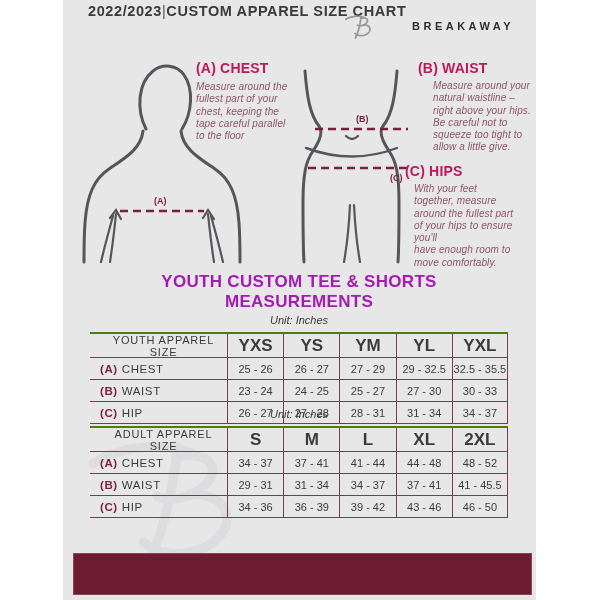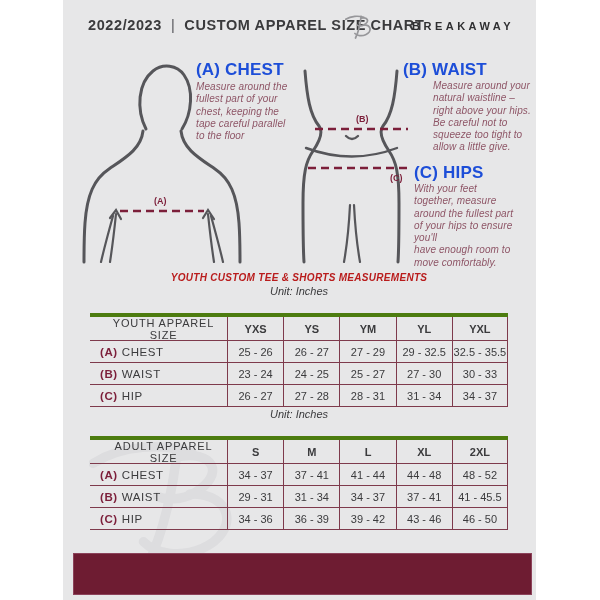--- a/index.html
+++ b/index.html
@@ -1,42 +1,42 @@
 <!DOCTYPE html>
 <html><head>
 <meta charset="utf-8">
 <style>
   html,body{margin:0;padding:0;}
   body{width:600px;height:600px;background:#ffffff;position:relative;overflow:hidden;
        font-family:"Liberation Sans",sans-serif;}
   .page{position:absolute;left:63px;top:0;width:473px;height:600px;background:#e7e7e8;overflow:hidden;}
 
   
-  .hdr{position:absolute;left:25px;top:17px;display:flex;align-items:flex-start;gap:9px;
+  .hdr{position:absolute;left:25px;top:3px;display:flex;align-items:flex-start;
        color:#3a3a3c;font-weight:bold;font-size:14.5px;letter-spacing:0.6px;white-space:nowrap;}
   .hdr .divider{font-weight:normal;color:#55555a;}
   .brand{position:absolute;right:22px;top:11px;display:flex;align-items:center;gap:5px;}
   .brand-name{font-weight:bold;font-size:11px;letter-spacing:3.5px;color:#2f2f31;padding-left:32px;}
 
   
-  .sec-head{position:absolute;font-weight:bold;font-size:17px;color:#1d4ed8;letter-spacing:0.2px;}
+  .sec-head{position:absolute;font-weight:bold;font-size:14px;color:#be185d;letter-spacing:0.2px;}
   .sec-body{position:absolute;font-size:10px;line-height:12.3px;color:#8e5566;
             font-style:italic;white-space:pre-line;letter-spacing:0.1px;}
 
   svg text.lbl{font:bold 9px "Liberation Sans",sans-serif;fill:#7c1f3a;}
 
   
   .tblk{position:absolute;left:27px;width:418px;text-align:center;}
-  .t-title{font-weight:bold;font-size:10px;color:#b91c1c;letter-spacing:0.3px;font-style:italic;}
+  .t-title{font-weight:bold;font-size:17px;color:#a21caf;letter-spacing:0.3px;}
   .t-unit{font-style:italic;font-size:11px;color:#3a3a3c;margin-top:2px;}
-  .grid{display:grid;grid-template-columns:137px repeat(5,1fr);margin-top:16px;
-        border-top:4px solid #4d7c0f;position:relative;z-index:2;}
+  .grid{display:grid;grid-template-columns:137px repeat(5,1fr);margin-top:6px;
+        border-top:2px solid #4d7c0f;position:relative;z-index:2;}
   .cell{border-bottom:1px solid #7e3a4c;display:flex;align-items:center;justify-content:center;
         font-size:11px;color:#3b3b3d;height:21px;}
-  .cell.hd{height:23px;font-weight:bold;font-size:11px;}
+  .cell.hd{height:23px;font-weight:bold;font-size:17px;}
   .cell.lab{justify-content:flex-start;padding-left:10px;letter-spacing:0.6px;font-size:11.5px;}
   .cell.lab.hd{font-weight:normal;font-size:11px;letter-spacing:0.8px;}
   .cell.v{border-left:1px solid #7e3a4c;}
   .cell.last{border-right:1px solid #7e3a4c;}
   .pfx{color:#7c1f3a;font-weight:bold;margin-right:4px;}
 
   .footer-bar{position:absolute;left:10px;top:553px;width:457px;height:40px;background:#6e1c32;
               border:1px solid #8c425a;z-index:2;}
   .watermark{position:absolute;left:26px;top:408px;z-index:1;opacity:0.55;}
 </style>
@@ -92,29 +92,29 @@
     <text class="lbl" x="327" y="126">(C)</text>
   </svg>
 
   <div class="sec-head" style="left:133px;top:60px;">(A) CHEST</div>
   <div class="sec-body" style="left:133px;top:81px;width:108px;">Measure around the
 fullest part of your
 chest, keeping the
 tape careful parallel
 to the floor</div>
 
-  <div class="sec-head" style="left:340px;top:60px;">(B) WAIST</div>
+  <div class="sec-head" style="left:355px;top:60px;">(B) WAIST</div>
   <div class="sec-body" style="left:370px;top:80px;width:112px;">Measure around your
 natural waistline –
 right above your hips.
 Be careful not to
 squeeze too tight to
 allow a little give.</div>
 
-  <div class="sec-head" style="left:351px;top:163px;text-align:center;">(C) HIPS</div>
+  <div class="sec-head" style="left:342px;top:163px;text-align:center;">(C) HIPS</div>
   <div class="sec-body" style="left:351px;top:183px;width:115px;">With your feet
 together, measure
 around the fullest part
 of your hips to ensure
 you'll
 have enough room to
 move comfortably.</div>
 
   <svg class="watermark" width="165" height="185" viewBox="0 0 40 40">
     <g fill="none" stroke="#d5d5d8" stroke-width="2.3" stroke-linecap="round">

